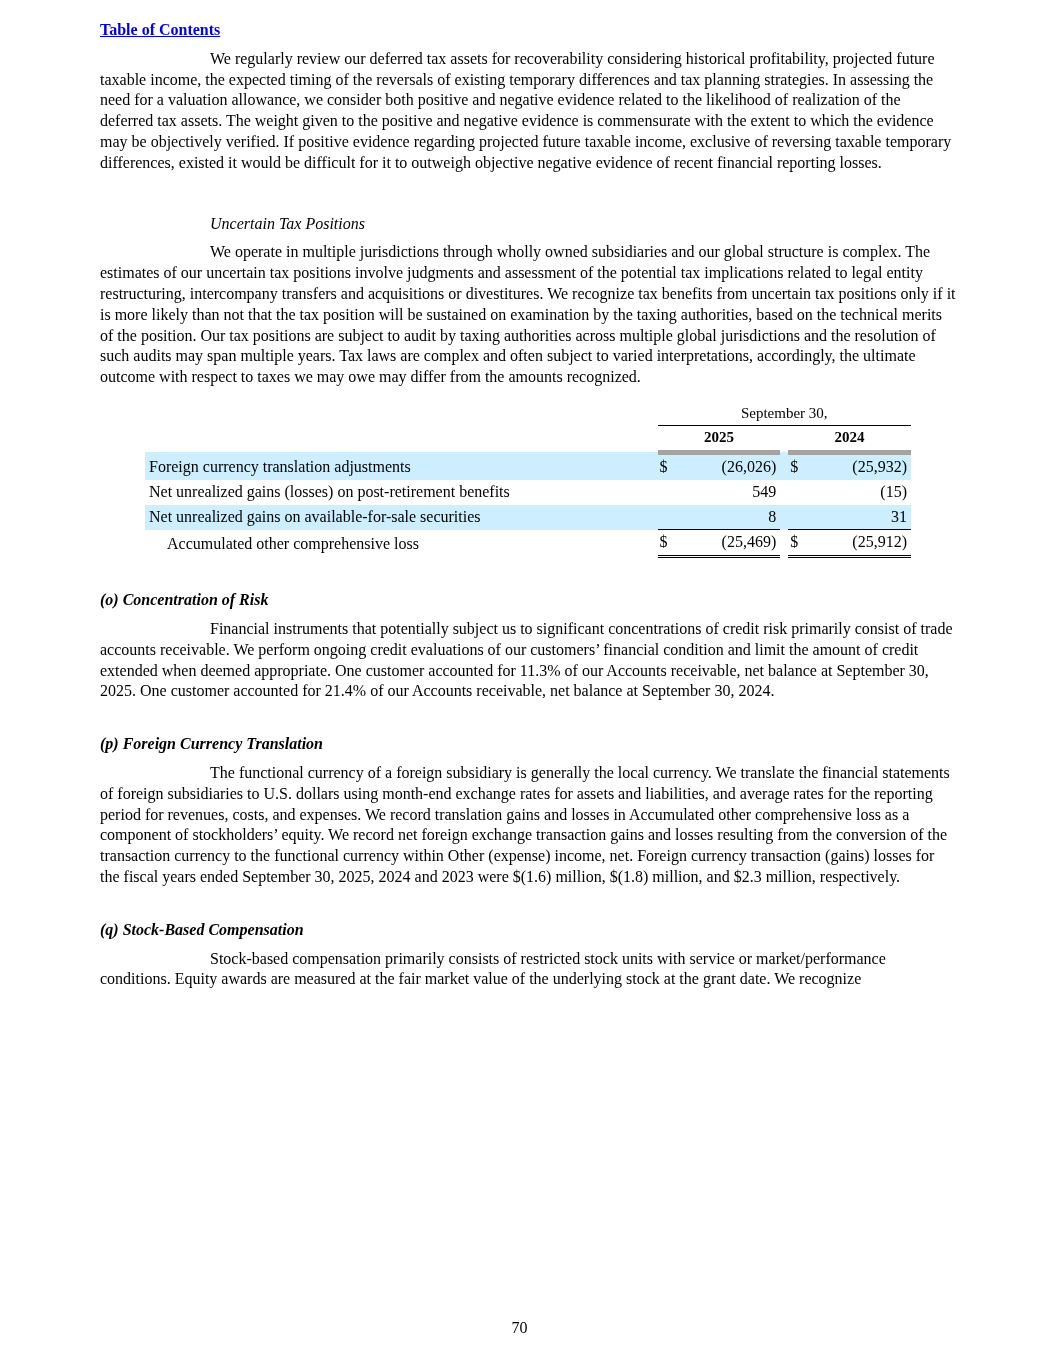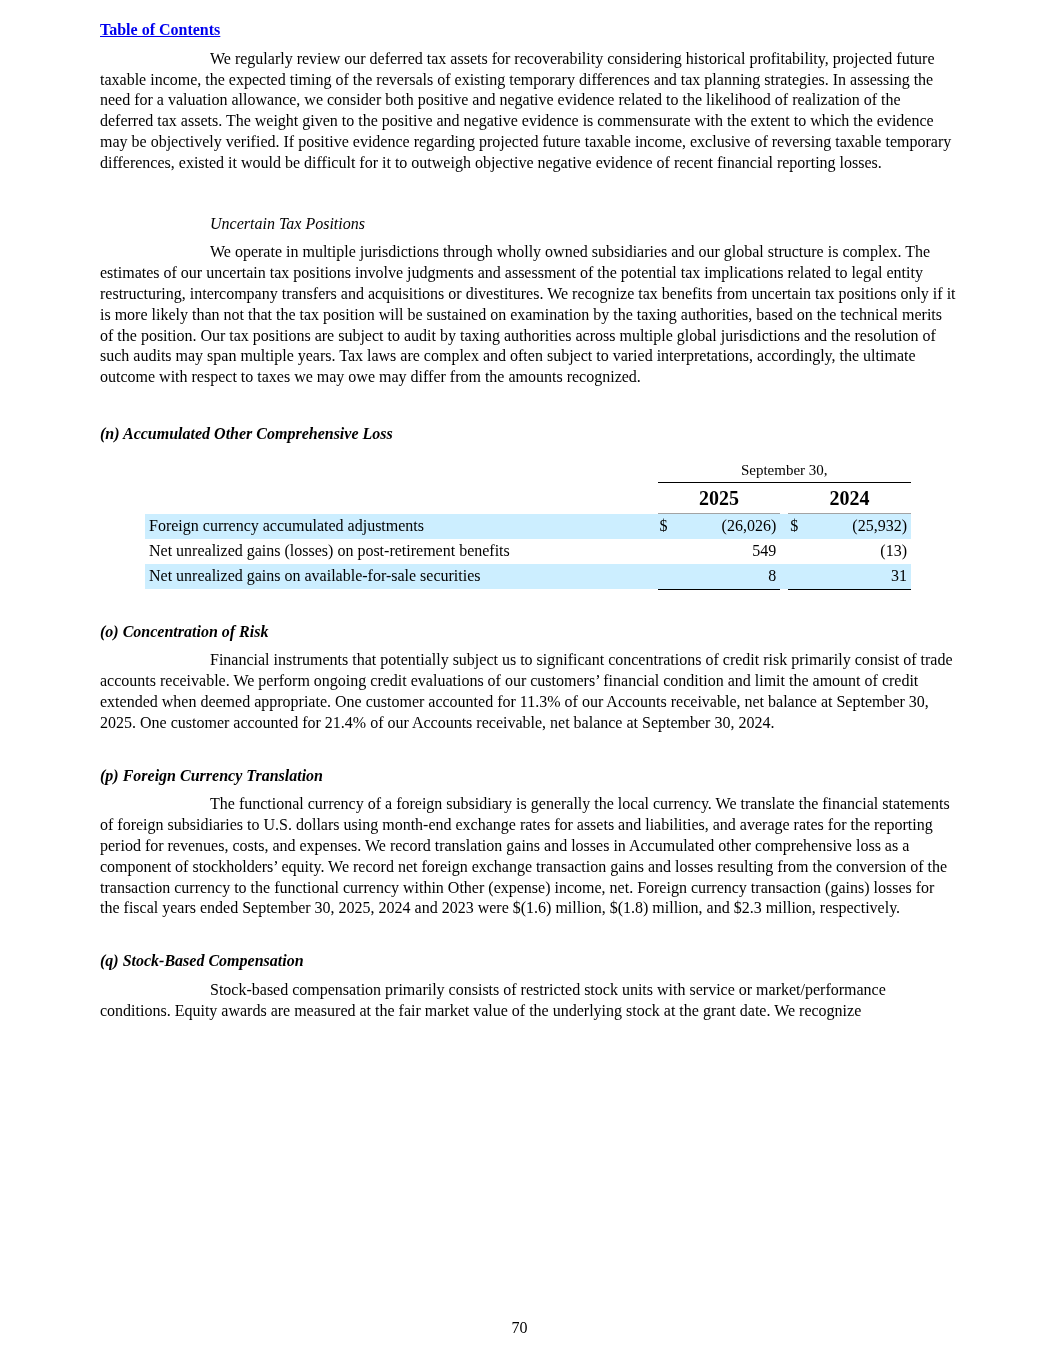--- a/index.html
+++ b/index.html
@@ -64,22 +64,22 @@
   table.fin .sp  { width: 8px; }
   table.fin .grp {
     text-align: center;
     font-weight: normal;
     font-size: 15px;
     border-bottom: 1px solid #000;
   }
   table.fin .yr {
     text-align: center;
     font-weight: bold;
-    font-size: 20px;
-    border-bottom: 1px solid #a3a3a3;
+    font-size: 15px;
+    border-bottom: 5px solid #a3a3a3;
   }
   table.fin tr.shaded td { background: #cceeff; }
   table.fin td.rule { border-bottom: 1px solid #000; }
   table.fin td.dbl  { border-bottom: 3px double #000; }
   table.fin td.indent { padding-left: 22px; }
   .page-number {
     position: absolute;
     left: 0;
     right: 16px;
     top: 1318px;
@@ -92,58 +92,65 @@
 <div class="page">
   <div class="content">
 
     <a class="toc-link" href="#">Table of Contents</a>
 
     <p class="body-para">We regularly review our deferred tax assets for recoverability considering historical profitability, projected future taxable income, the expected timing of the reversals of existing temporary differences and tax planning strategies. In assessing the need for a valuation allowance, we consider both positive and negative evidence related to the likelihood of realization of the deferred tax assets. The weight given to the positive and negative evidence is commensurate with the extent to which the evidence may be objectively verified. If positive evidence regarding projected future taxable income, exclusive of reversing taxable temporary differences, existed it would be difficult for it to outweigh objective negative evidence of recent financial reporting losses.</p>
 
     <div class="sub-heading tight">Uncertain Tax Positions</div>
     <p class="body-para">We operate in multiple jurisdictions through wholly owned subsidiaries and our global structure is complex. The estimates of our uncertain tax positions involve judgments and assessment of the potential tax implications related to legal entity restructuring, intercompany transfers and acquisitions or divestitures. We recognize tax benefits from uncertain tax positions only if it is more likely than not that the tax position will be sustained on examination by the taxing authorities, based on the technical merits of the position. Our tax positions are subject to audit by taxing authorities across multiple global jurisdictions and the resolution of such audits may span multiple years. Tax laws are complex and often subject to varied interpretations, accordingly, the ultimate outcome with respect to taxes we may owe may differ from the amounts recognized.</p>
 
-    <div class="section-heading first">(n) Accumulated Other Comprehensive Loss</div>
 
     <div class="fin-table-wrap">
       <table class="fin">
         <tbody>
           <tr>
             <td class="lbl"></td>
             <td class="grp" colspan="5">September 30,</td>
           </tr>
           <tr>
             <td class="lbl"></td>
             <td class="yr" colspan="2">2025</td>
             <td class="sp"></td>
             <td class="yr" colspan="2">2024</td>
           </tr>
           <tr class="shaded">
-            <td class="lbl">Foreign currency accumulated adjustments</td>
+            <td class="lbl">Foreign currency translation adjustments</td>
             <td class="sym">$</td>
             <td class="val">(26,026)</td>
             <td class="sp"></td>
             <td class="sym">$</td>
             <td class="val">(25,932)</td>
           </tr>
           <tr>
             <td class="lbl">Net unrealized gains (losses) on post-retirement benefits</td>
             <td class="sym"></td>
             <td class="val">549</td>
             <td class="sp"></td>
             <td class="sym"></td>
-            <td class="val">(13)</td>
+            <td class="val">(15)</td>
           </tr>
           <tr class="shaded">
             <td class="lbl">Net unrealized gains on available-for-sale securities</td>
             <td class="sym rule"></td>
             <td class="val rule">8</td>
             <td class="sp"></td>
             <td class="sym rule"></td>
             <td class="val rule">31</td>
+          </tr>
+          <tr>
+            <td class="lbl indent">Accumulated other comprehensive loss</td>
+            <td class="sym dbl">$</td>
+            <td class="val dbl">(25,469)</td>
+            <td class="sp"></td>
+            <td class="sym dbl">$</td>
+            <td class="val dbl">(25,912)</td>
           </tr>
         </tbody>
       </table>
     </div>
 
 
     <div class="section-heading">(o) Concentration of Risk</div>
     <p class="body-para">Financial instruments that potentially subject us to significant concentrations of credit risk primarily consist of trade accounts receivable. We perform ongoing credit evaluations of our customers’ financial condition and limit the amount of credit extended when deemed appropriate. One customer accounted for 11.3% of our Accounts receivable, net balance at September 30, 2025. One customer accounted for 21.4% of our Accounts receivable, net balance at September 30, 2024.</p>
 
     <div class="section-heading">(p) Foreign Currency Translation</div>

